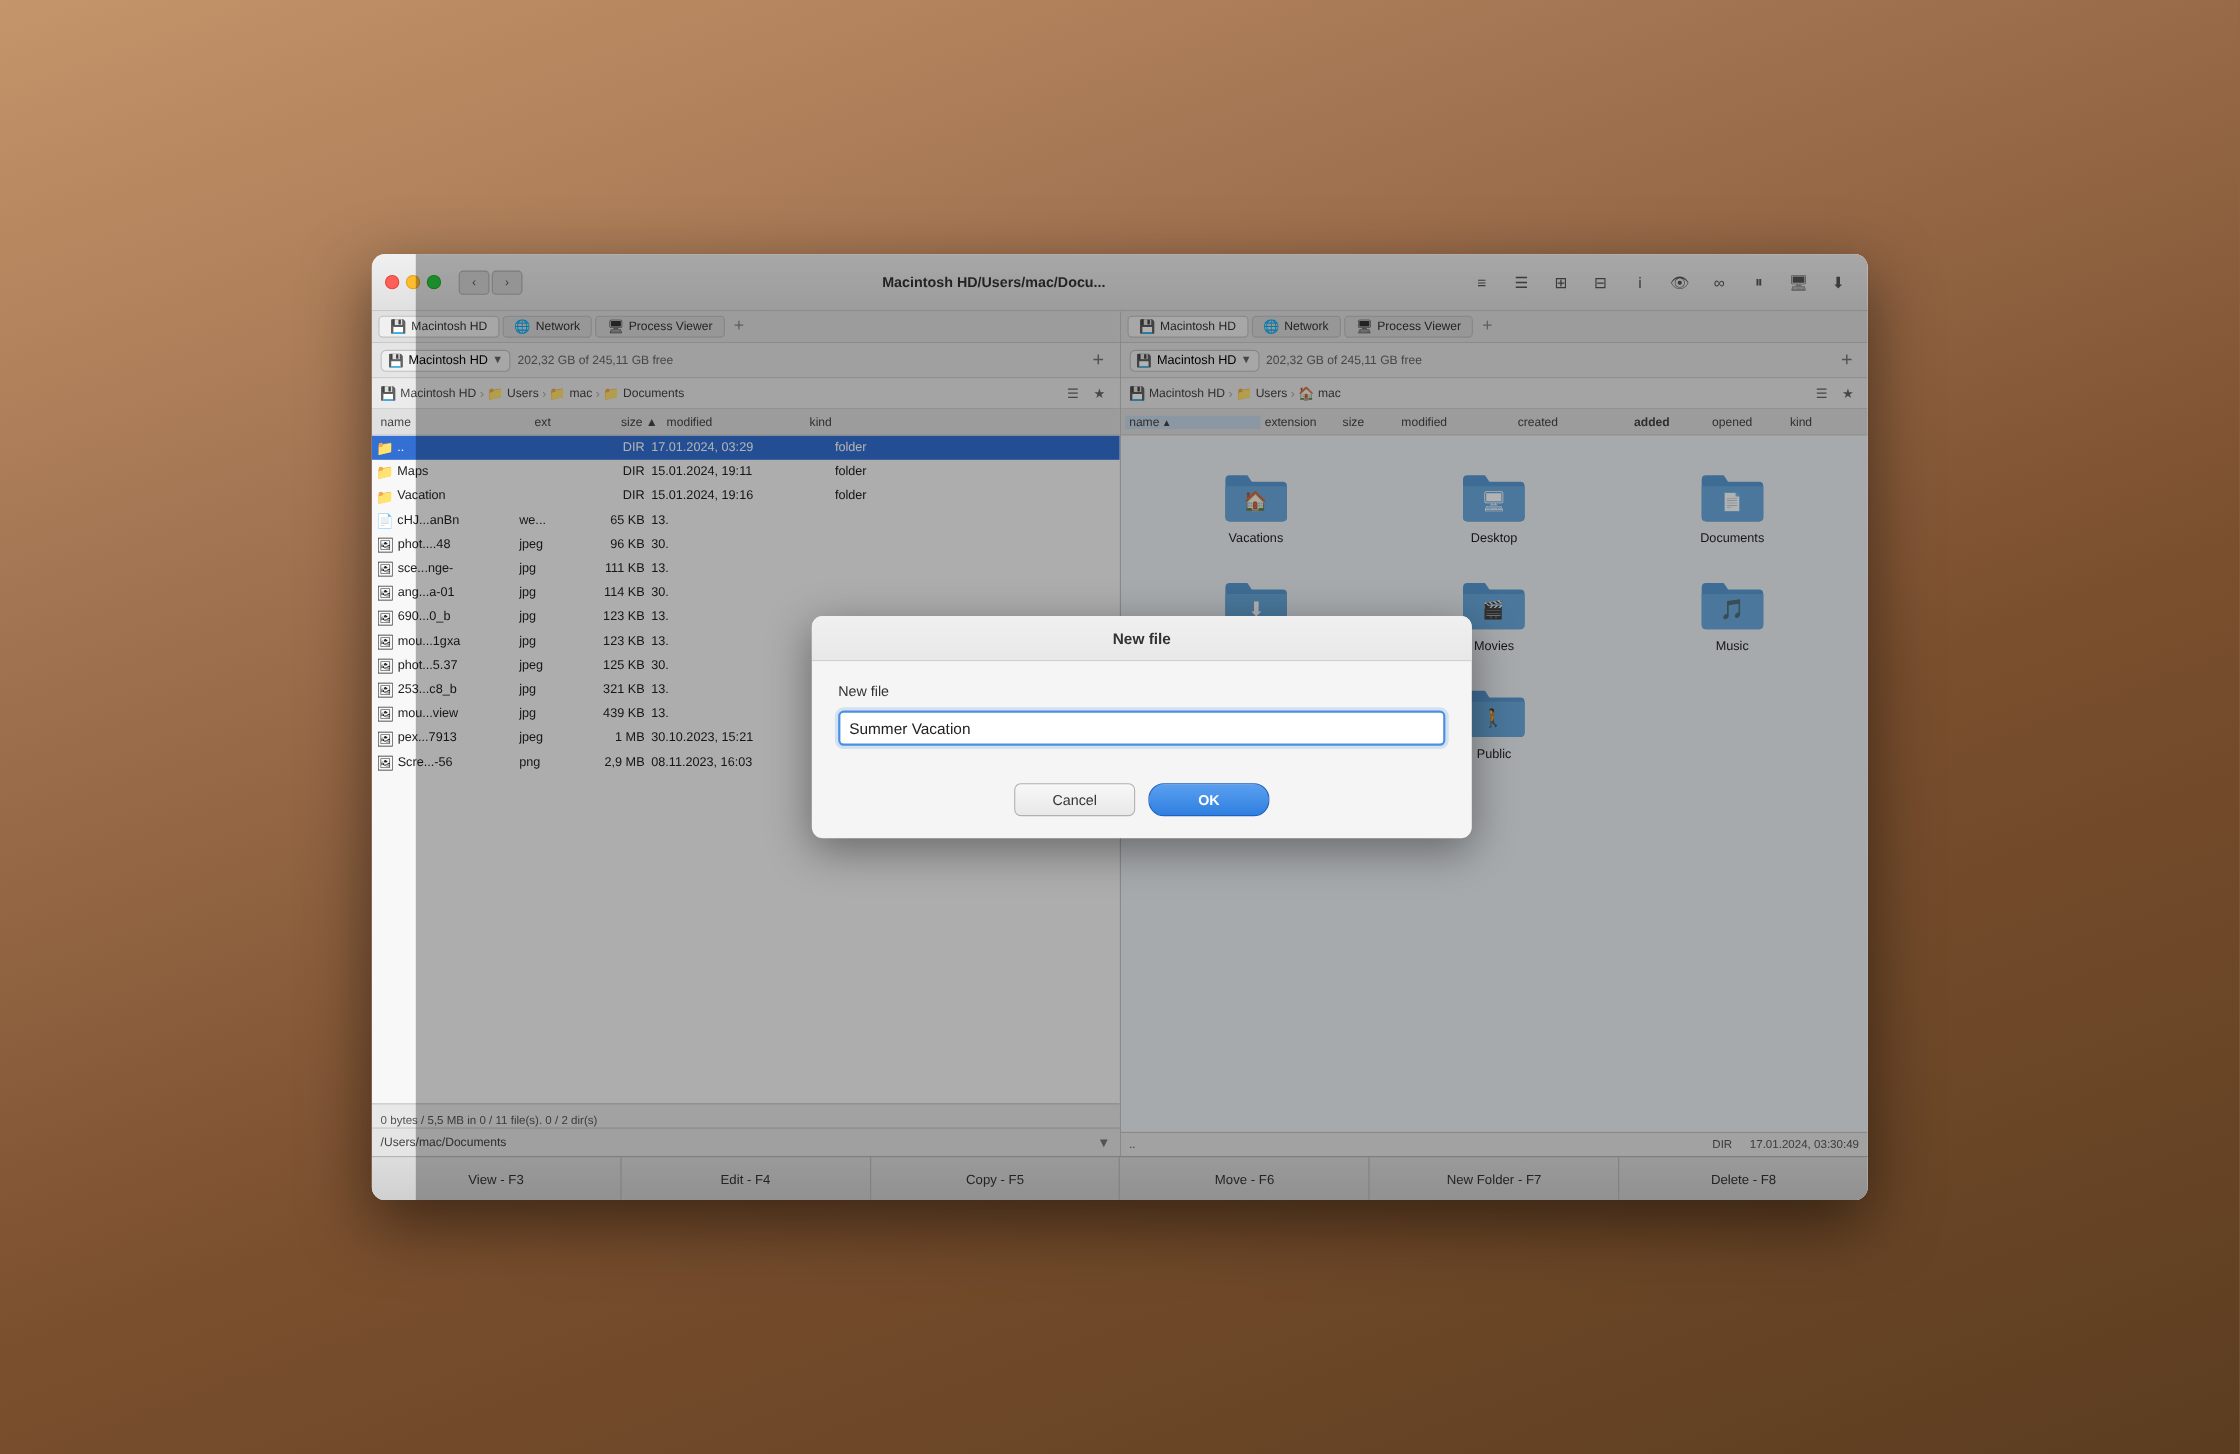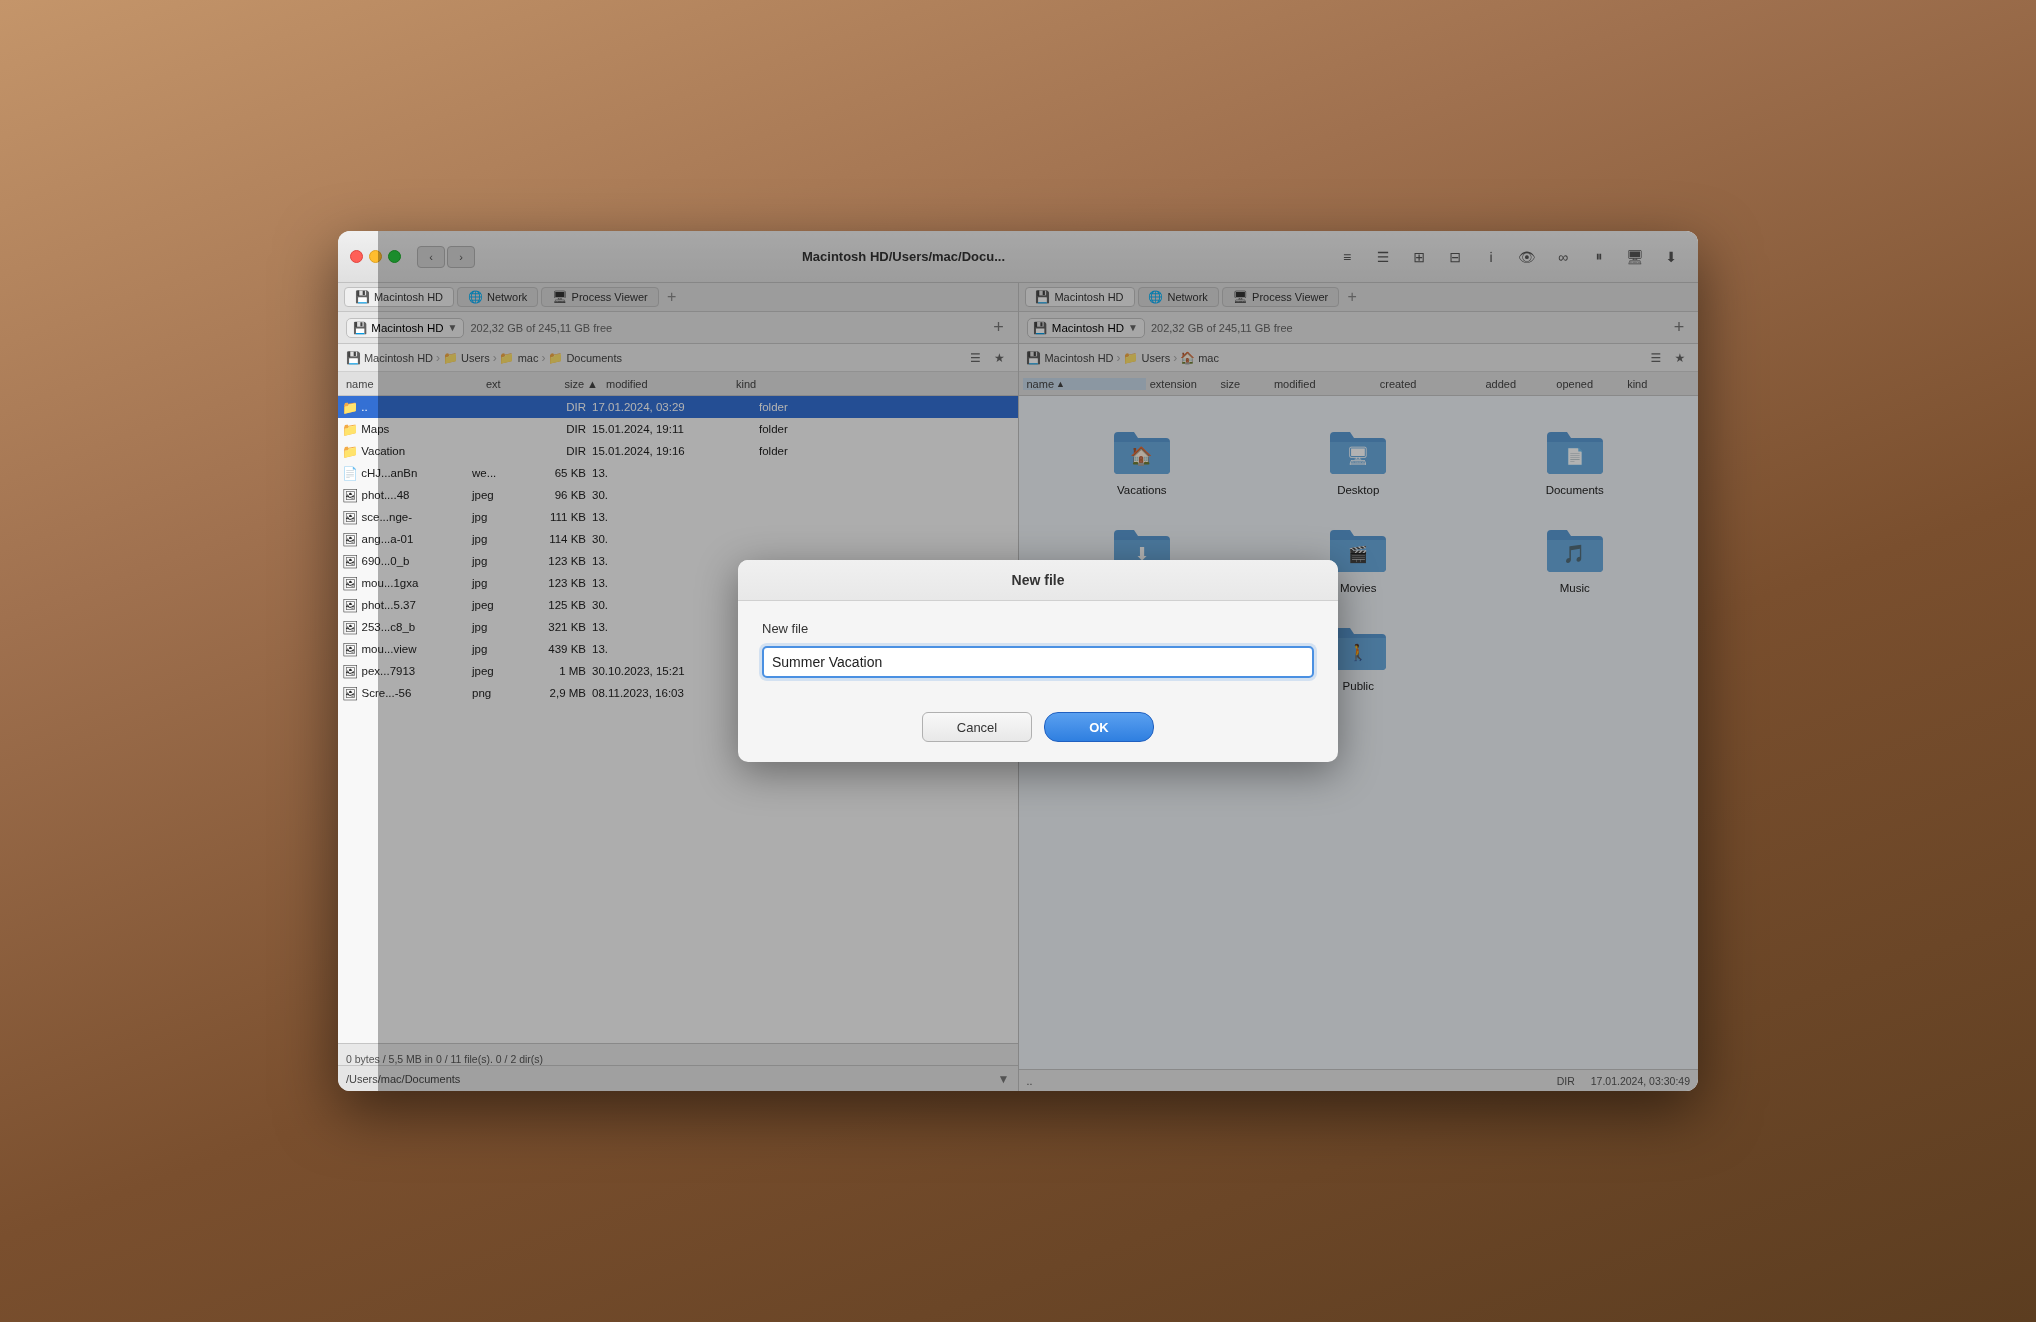--- a/index.html
+++ b/index.html
@@ -218,21 +218,21 @@
       color: #444;
       font-weight: 500;
       padding: 0 4px;
       flex-shrink: 0;
     }
     .rcol-name { width: 140px; padding: 0 4px; background: #c8d8e8; display: flex; align-items: center; gap: 2px; }
     .rcol-ext { width: 80px; padding: 0 4px; }
     .rcol-size { width: 60px; padding: 0 4px; }
     .rcol-modified { width: 120px; padding: 0 4px; }
     .rcol-created { width: 120px; padding: 0 4px; }
-    .rcol-added { width: 80px; padding: 0 4px; }
+    .rcol-added { width: 80px; padding: 0 4px; font-weight: bold; }
     .rcol-opened { width: 80px; padding: 0 4px; }
     .rcol-kind { width: 80px; padding: 0 4px; }
 
     
     .file-list {
       flex: 1;
       overflow-y: auto;
       background: #f8f8f8;
     }
     .file-row {
@@ -837,20 +837,28 @@
 
       <div class="status-bar-right">
         <span>..</span>
         <span style="margin-left:auto">DIR</span>
         <span style="margin-left:16px">17.01.2024, 03:30:49</span>
       </div>
     </div>
 
   </div>
 
+  <div class="bottom-toolbar">
+    <div class="bottom-btn">View - F3</div>
+    <div class="bottom-btn">Edit - F4</div>
+    <div class="bottom-btn">Copy - F5</div>
+    <div class="bottom-btn">Move - F6</div>
+    <div class="bottom-btn">New Folder - F7</div>
+    <div class="bottom-btn">Delete - F8</div>
+  </div>
 
   <div class="modal-overlay">
     <div class="modal">
       <div class="modal-title-bar">New file</div>
       <div class="modal-body">
         <div class="modal-label">New file</div>
         <input class="modal-input" type="text" value="Summer Vacation" style="">
       </div>
       <div class="modal-buttons">
         <div class="btn-cancel">Cancel</div>

